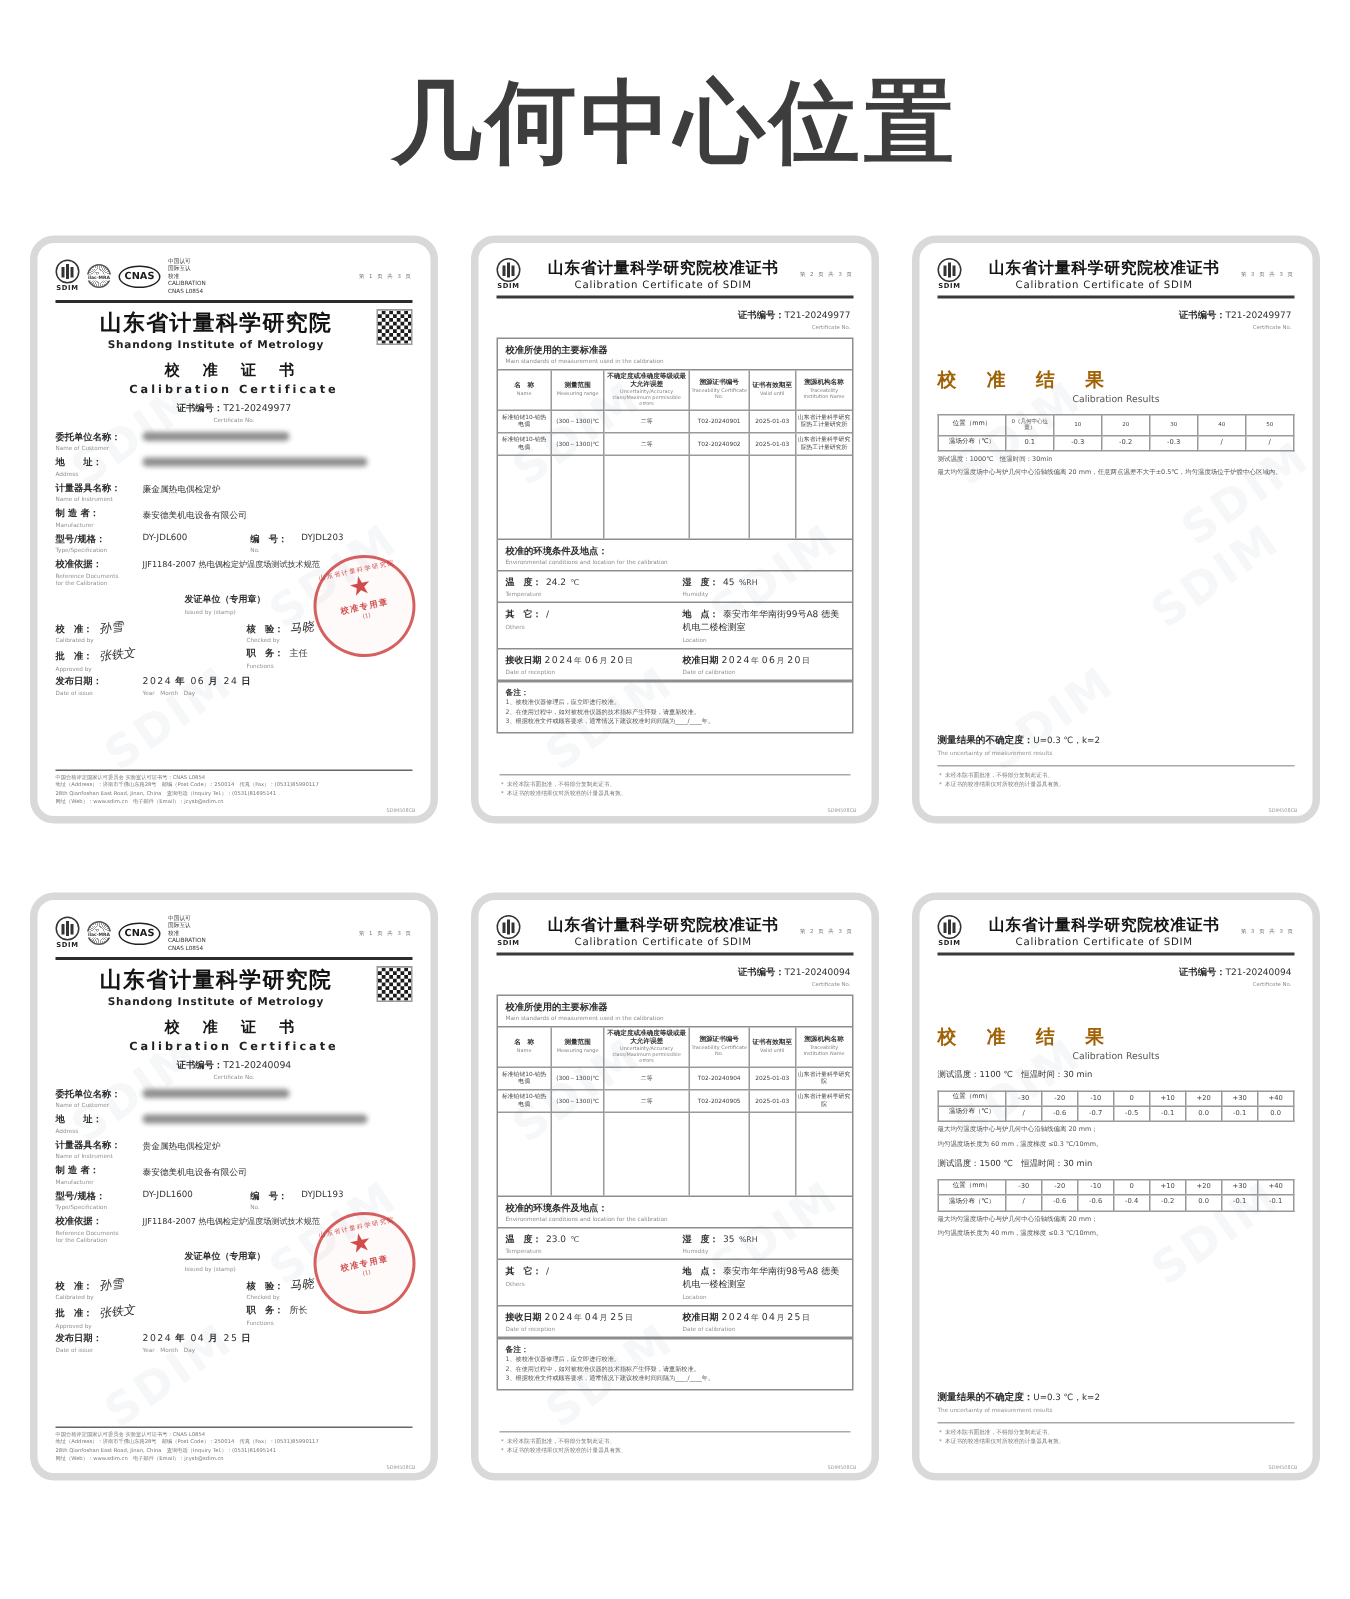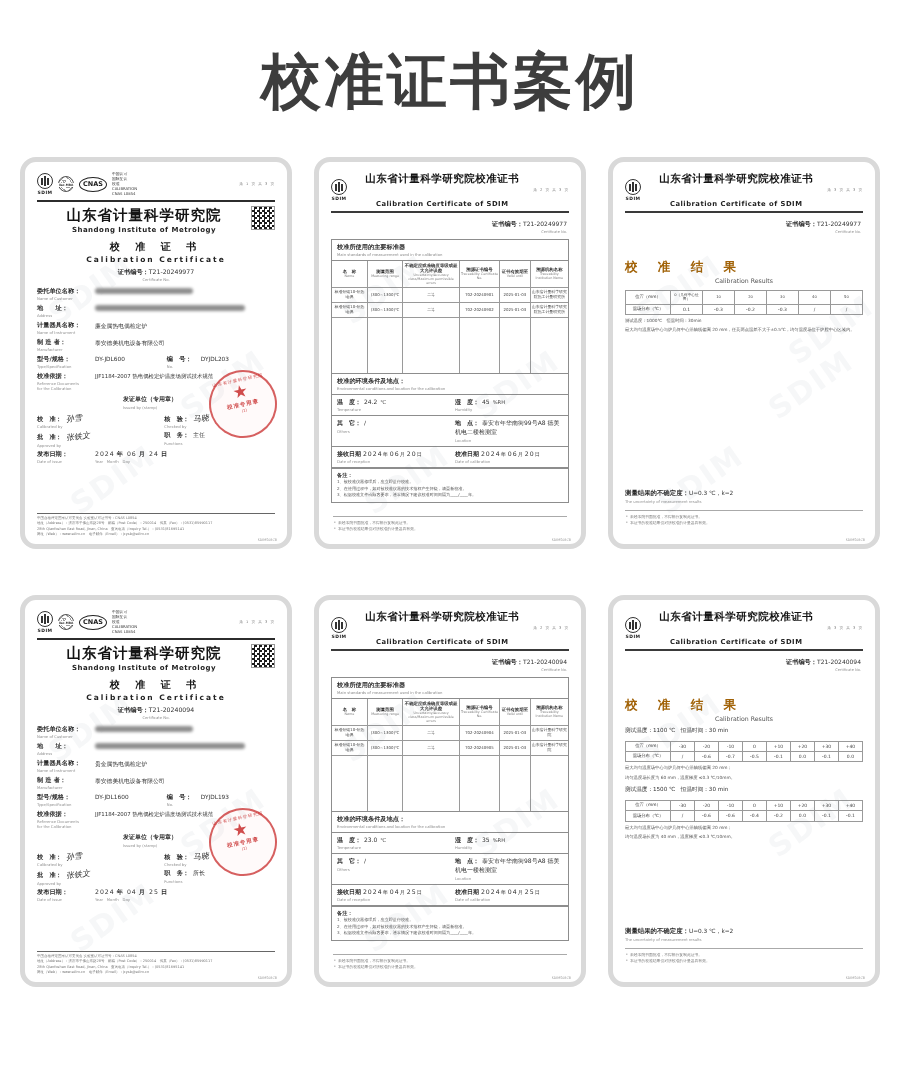--- a/index.html
+++ b/index.html
@@ -81,21 +81,21 @@
   .stamp .arc { font-size:4.2px; letter-spacing:1px; display:block; }
   .stamp .star { font-size:17px; line-height:1.1; display:block; }
   .stamp .seal { font-size:5.5px; font-weight:bold; letter-spacing:1px; display:block; }
   .stamp .sub { font-size:3.8px; display:block; }
 
   
   .p2head { display:flex; align-items:center; border-bottom:2px solid #3a3a3a; padding-bottom:3px; }
   .p2head .sdim-logo { margin-right:4px; }
   .p2titles { flex:1; text-align:center; }
   .p2cn { font-family:"DejaVu Serif", serif; font-size:10.5px; font-weight:bold; color:#141414; letter-spacing:0.5px; }
-  .p2en { font-size:6.8px; font-weight:bold; color:#222; letter-spacing:0.5px; margin-top:14px; }
+  .p2en { font-size:6.8px; font-weight:normal; color:#222; letter-spacing:0.5px; margin-top:0; }
   .certno-right { text-align:right; font-size:6px; color:#333; margin:7px 2px 5px 0; }
   .certno-right .en { display:block; font-size:3.6px; margin-top:1px; }
 
   
   .stdbox { border:1px solid #8d8d8d; }
   .sect { padding:2.5px 5px; border-bottom:1px solid #8d8d8d; }
   .sect .cn { font-size:6.2px; font-weight:bold; color:#2d2d2d; }
   .sect .en-l { display:block; font-size:3.8px; color:#8a8a8a; margin-top:0.5px; }
   table.stdtbl { width:100%; border-collapse:collapse; table-layout:fixed; }
   .stdtbl th, .stdtbl td { border:1px solid #9a9a9a; border-top:none; padding:2px 1px; text-align:center; vertical-align:middle; font-weight:normal; }
@@ -134,21 +134,21 @@
   .uncert .lab { font-size:6.4px; }
   .uncert .v { font-size:5.8px; color:#333; }
   .flexcol { display:flex; flex-direction:column; }
   .p3foots { border-top:1px solid #aaa; margin-top:6px; padding-top:3px; margin-bottom:8px; }
   .p3foots .fline { font-size:3.8px; }
 </style>
 </head>
 <body>
 
 <div class="page">
-  <h1 class="title">校准证书案例</h1>
+  <h1 class="title">几何中心位置</h1>
 
   <div class="grid">
 
     <div class="card">
       <div class="cert">
         <div class="wm">
             <span class="w1">SDIM</span>
             <span class="w2">SDIM</span>
             <span class="w3">SDIM</span>
           </div>

